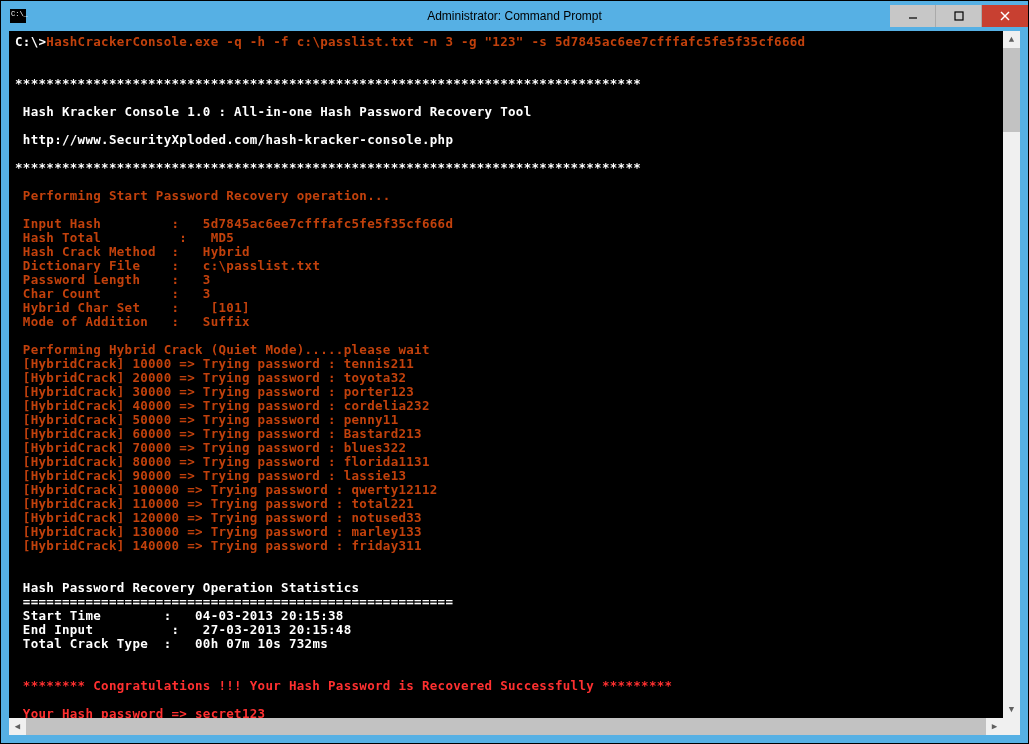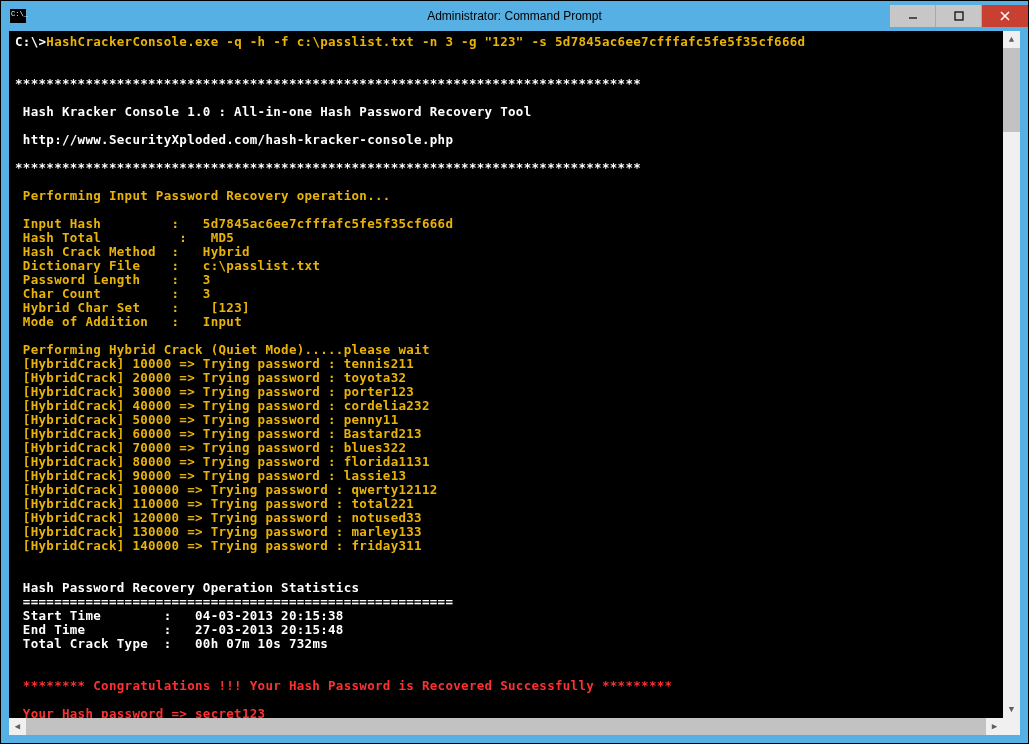--- a/index.html
+++ b/index.html
@@ -148,21 +148,21 @@
     .hscroll .thumb {
       position: absolute;
       left: 0;
       top: 0;
       height: 17px;
       width: 100%;
       background: #c2c2c2;
     }
     .hscroll .corner { width: 17px; background: #f0f0f0; }
     
-    .c-green  { color: #eab308; font-weight: bold; }
+    .c-green  { color: #c2410c; font-weight: bold; }
     .c-white  { color: #ffffff; font-weight: bold; }
     .c-red    { color: #ff3030; font-weight: bold; }
   </style>
 </head>
 <body>
 
 <div class="window">
   <div class="titlebar">
     <span class="titlebar-icon"></span>
     <span class="titlebar-title">Administrator: Command Prompt</span>
@@ -192,30 +192,30 @@
 
 
 <span class="c-white">********************************************************************************</span>
 
 <span class="c-white"> Hash Kracker Console 1.0 : All-in-one Hash Password Recovery Tool</span>
 
 <span class="c-white"> http://www.SecurityXploded.com/hash-kracker-console.php</span>
 
 <span class="c-white">********************************************************************************</span>
 
-<span class="c-green"> Performing Input Password Recovery operation...</span>
+<span class="c-green"> Performing Start Password Recovery operation...</span>
 
 <span><span class="c-green"> Input Hash         :   </span><span class="c-green">5d7845ac6ee7cfffafc5fe5f35cf666d</span></span>
 <span><span class="c-green"> Hash Total          :   </span><span class="c-green">MD5</span></span>
 <span><span class="c-green"> Hash Crack Method  :   </span><span class="c-green">Hybrid</span></span>
 <span><span class="c-green"> Dictionary File    :   </span><span class="c-green">c:\passlist.txt</span></span>
 <span><span class="c-green"> Password Length    :   </span><span class="c-green">3</span></span>
 <span><span class="c-green"> Char Count         :   </span><span class="c-green">3</span></span>
-<span><span class="c-green"> Hybrid Char Set    :   </span><span class="c-green"> [123]</span></span>
-<span><span class="c-green"> Mode of Addition   :   </span><span class="c-green">Input</span></span>
+<span><span class="c-green"> Hybrid Char Set    :   </span><span class="c-green"> [101]</span></span>
+<span><span class="c-green"> Mode of Addition   :   </span><span class="c-green">Suffix</span></span>
 
 <span class="c-green"> Performing Hybrid Crack (Quiet Mode).....please wait</span>
 <span class="c-green"> [HybridCrack] 10000 =&gt; Trying password : tennis211</span>
 <span class="c-green"> [HybridCrack] 20000 =&gt; Trying password : toyota32</span>
 <span class="c-green"> [HybridCrack] 30000 =&gt; Trying password : porter123</span>
 <span class="c-green"> [HybridCrack] 40000 =&gt; Trying password : cordelia232</span>
 <span class="c-green"> [HybridCrack] 50000 =&gt; Trying password : penny11</span>
 <span class="c-green"> [HybridCrack] 60000 =&gt; Trying password : Bastard213</span>
 <span class="c-green"> [HybridCrack] 70000 =&gt; Trying password : blues322</span>
 <span class="c-green"> [HybridCrack] 80000 =&gt; Trying password : florida1131</span>
@@ -223,21 +223,21 @@
 <span class="c-green"> [HybridCrack] 100000 =&gt; Trying password : qwerty12112</span>
 <span class="c-green"> [HybridCrack] 110000 =&gt; Trying password : total221</span>
 <span class="c-green"> [HybridCrack] 120000 =&gt; Trying password : notused33</span>
 <span class="c-green"> [HybridCrack] 130000 =&gt; Trying password : marley133</span>
 <span class="c-green"> [HybridCrack] 140000 =&gt; Trying password : friday311</span>
 
 
 <span class="c-white"> Hash Password Recovery Operation Statistics</span>
 <span class="c-white"> =======================================================</span>
 <span><span class="c-white"> Start Time        :   </span><span class="c-white">04-03-2013 20:15:38</span></span>
-<span><span class="c-white"> End Time          :   </span><span class="c-white">27-03-2013 20:15:48</span></span>
+<span><span class="c-white"> End Input          :   </span><span class="c-white">27-03-2013 20:15:48</span></span>
 <span><span class="c-white"> Total Crack Type  :   </span><span class="c-white">00h 07m 10s 732ms</span></span>
 
 
 <span class="c-red"> ******** Congratulations !!! Your Hash Password is Recovered Successfully *********</span>
 
 <span class="c-red"> Your Hash password =&gt; secret123</span>
 
 
 </div>
       <div class="vscroll">

